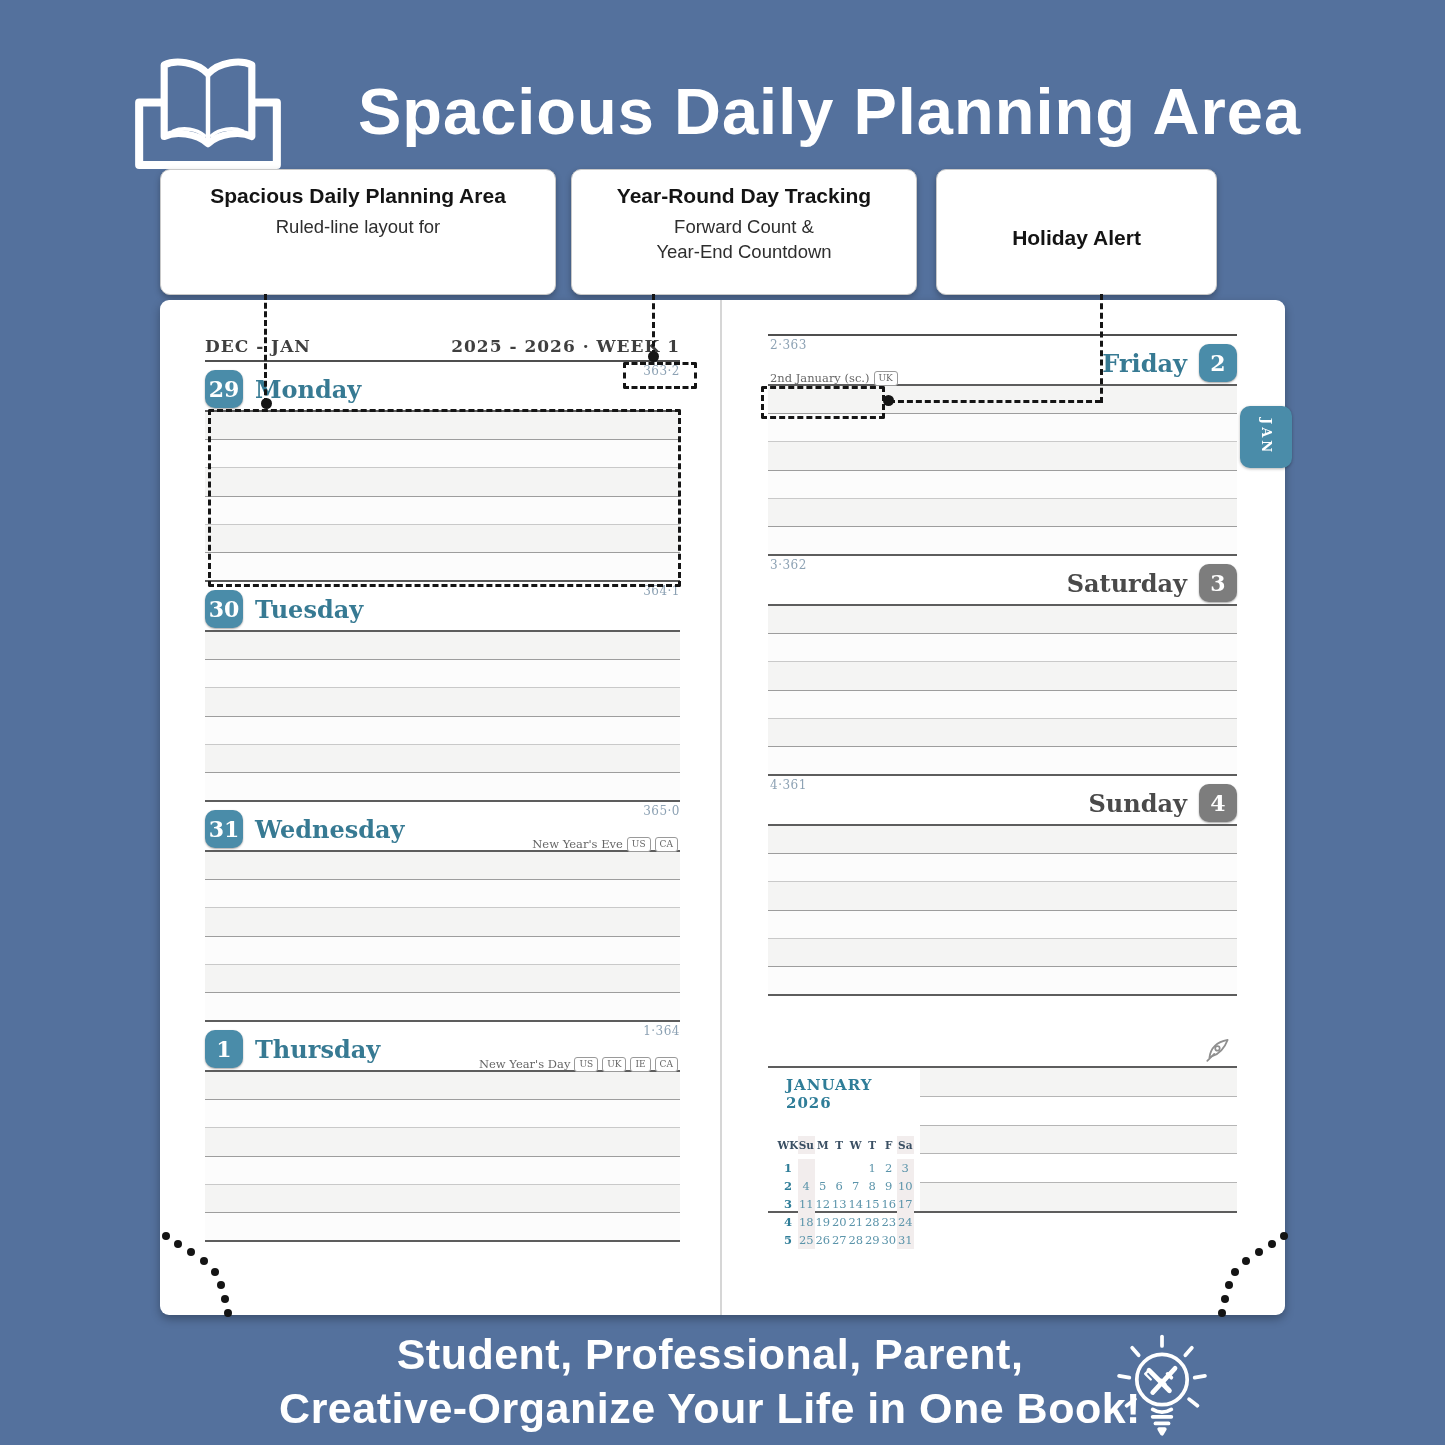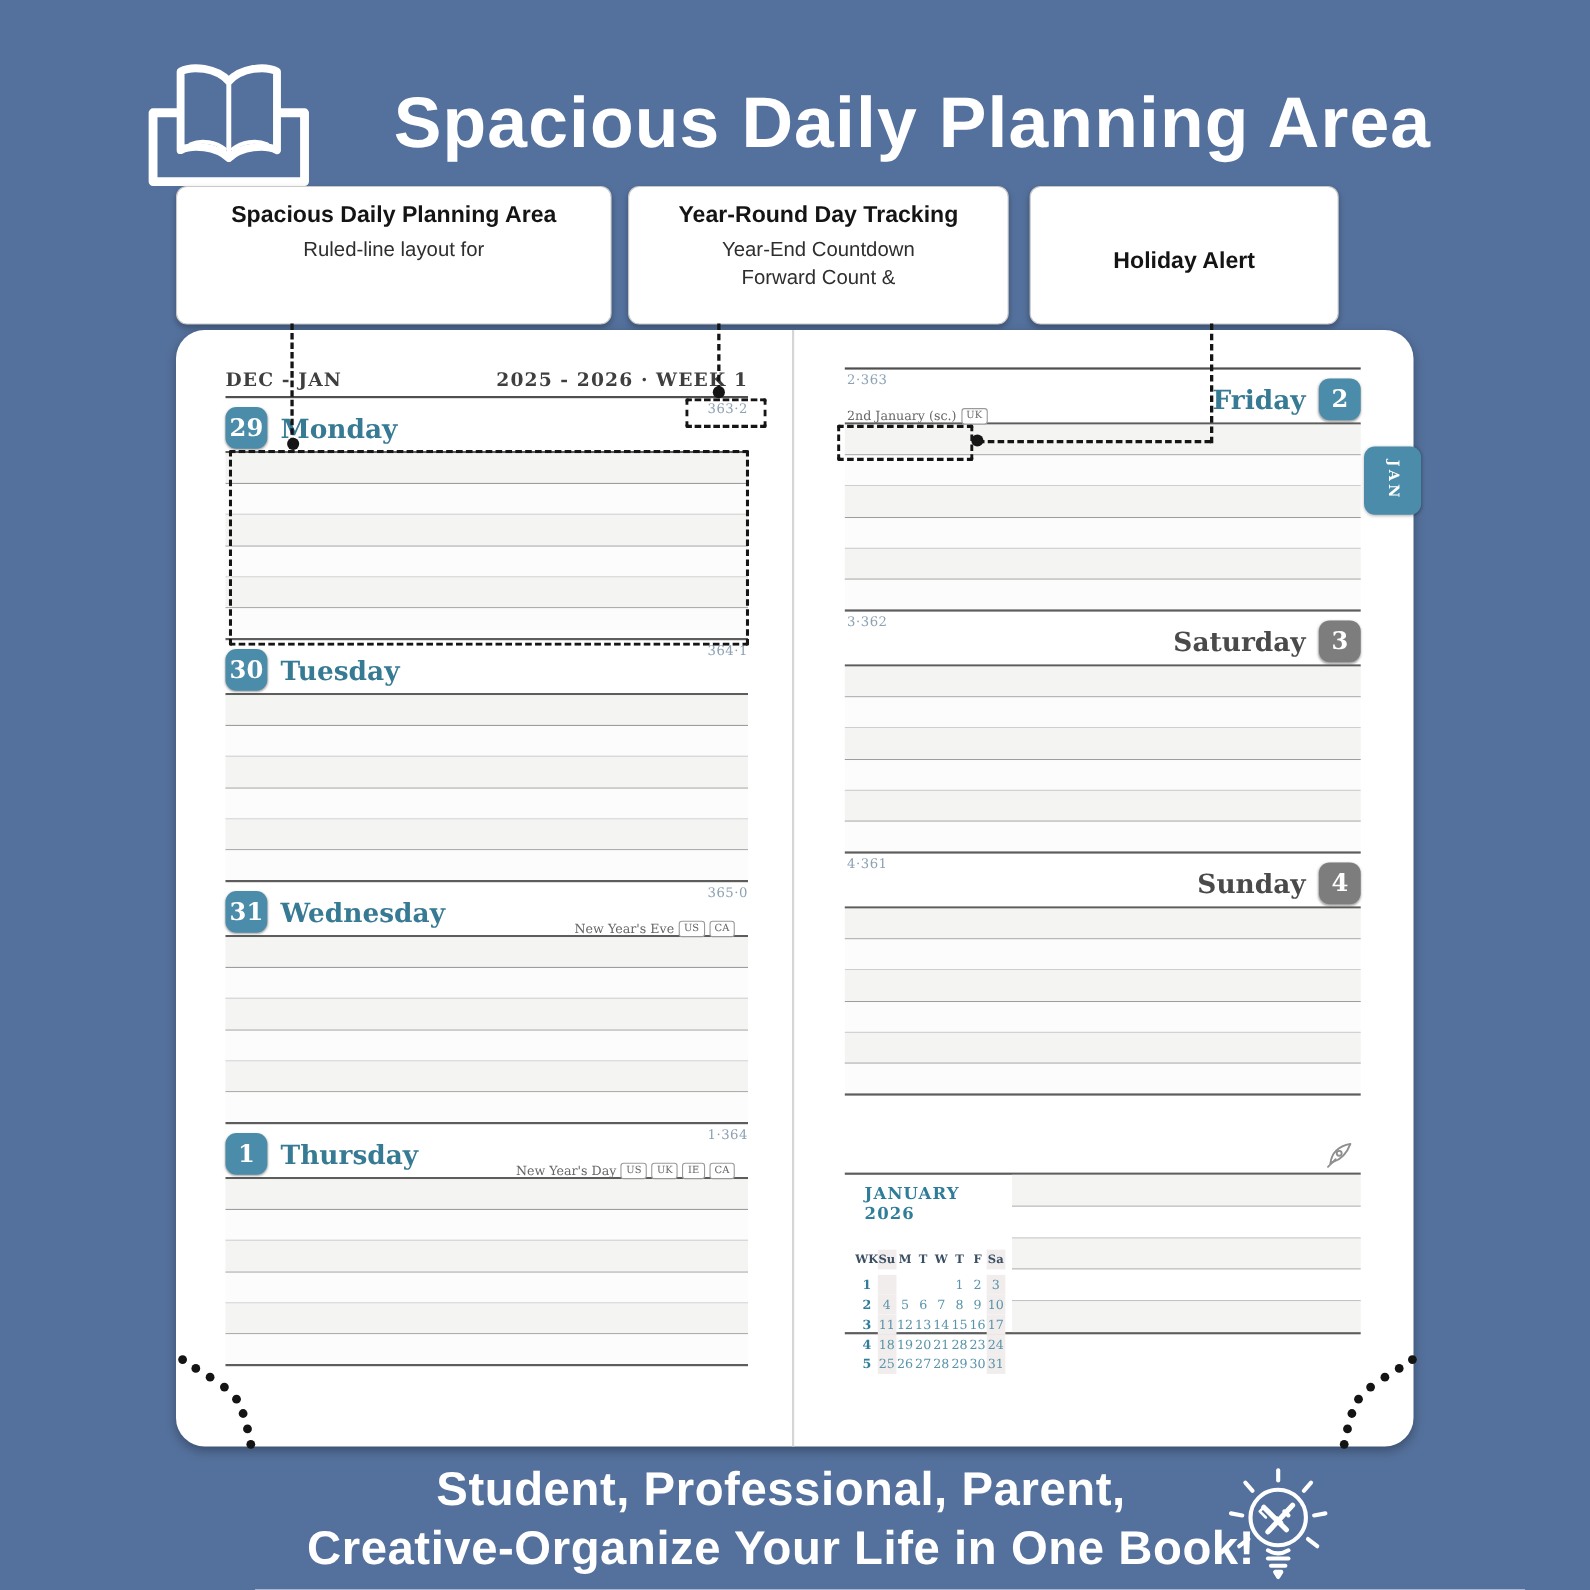--- a/index.html
+++ b/index.html
@@ -21,21 +21,21 @@
   .callout{position:absolute;background:#fff;border:1px solid #c9c9c9;border-radius:10px;
     box-shadow:0 3px 6px rgba(0,0,0,.28);text-align:center;padding-top:14px}
   .co-title{font-size:21px;font-weight:800;color:#141414}
   .co-body{font-size:18.5px;color:#2e2e2e;margin-top:7px;line-height:1.35}
   #callout-1{left:160px;top:169px;width:396px;height:126px}
   #callout-2{left:571px;top:169px;width:346px;height:126px}
   #callout-3{left:936px;top:169px;width:281px;height:126px;display:flex;align-items:center;justify-content:center;padding-top:12px}
 
   
   .planner{position:absolute;left:160px;top:300px;width:1125px;height:1015px;background:#fff;
-    border-radius:26px;box-shadow:0 4px 10px rgba(0,0,0,.3)}
+    border-radius:9px;box-shadow:0 4px 10px rgba(0,0,0,.3)}
   .spine{position:absolute;left:560px;top:0;bottom:0;width:2px;background:#d6d6d6}
   .page{position:absolute;top:30px;font-family:"DejaVu Serif",serif}
   .page-left{left:45px;width:475px}
   .page-right{left:608px;width:469px}
   .page-head{height:26px;display:flex;justify-content:space-between;align-items:flex-end;
     font-weight:700;font-size:17px;color:var(--ink);letter-spacing:1px}
   .page-rule{border-top:2.5px solid #4f4f4f;margin-top:4px}
 
   .day-section{height:220px}
   .sec-head{height:48px;position:relative}
@@ -45,21 +45,21 @@
   .title-row{position:absolute;top:8px;display:flex;align-items:center;gap:12px}
   .side-l .title-row{left:0}
   .side-r .title-row{right:0;flex-direction:row}
   .num-box{width:38px;height:38px;border-radius:10px;background:var(--teal);color:#fff;
     display:flex;align-items:center;justify-content:center;font-size:22px;font-weight:700;
     box-shadow:0 1px 2px rgba(0,0,0,.35)}
   .num-box.gray{background:var(--graybox)}
   .day-name{font-size:24px;font-weight:700;color:var(--teal-text)}
   .day-name.gray{color:#4a4a4a}
   .holiday{position:absolute;bottom:-2px;font-size:11.5px;color:#666;display:flex;align-items:flex-start;gap:4px;white-space:nowrap}
-  .side-l .holiday{right:12px}
+  .side-l .holiday{right:2px}
   .side-r .holiday{left:2px}
   .badge{border:1px solid #9a9a9a;border-radius:3px;font-size:9px;color:#666;padding:0 4px;
     line-height:13px;background:#fff}
 
   .lines{height:172px;display:flex;flex-direction:column;border-top:2px solid var(--line-dark)}
   .line-row{flex:1}
   .line-row.a{background:var(--stripe);border-bottom:1.5px solid var(--line-mid)}
   .line-row.b{background:var(--stripe2);border-bottom:1px solid var(--line-light)}
   .line-row.last{border-bottom:2px solid var(--line-dark)}
 
@@ -132,22 +132,22 @@
 
 <div class="callout" id="callout-1">
   <div class="co-title">Spacious Daily Planning Area</div>
   <div class="co-body">
     <div>Ruled-line layout for</div>
   </div>
 </div>
 <div class="callout" id="callout-2">
   <div class="co-title">Year-Round Day Tracking</div>
   <div class="co-body">
+    <div>Forward Count &amp;</div>
     <div>Year-End Countdown</div>
-    <div>Forward Count &amp;</div>
   </div>
 </div>
 <div class="callout" id="callout-3">
   <div class="co-title">Holiday Alert</div>
 </div>
 
 <div class="planner">
   <div class="spine"></div>
 
   <div class="page page-left">

